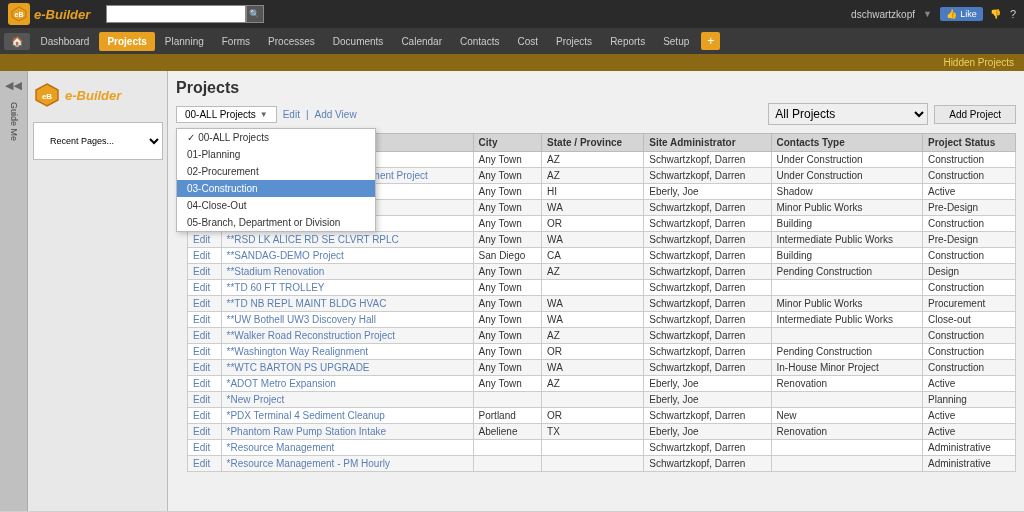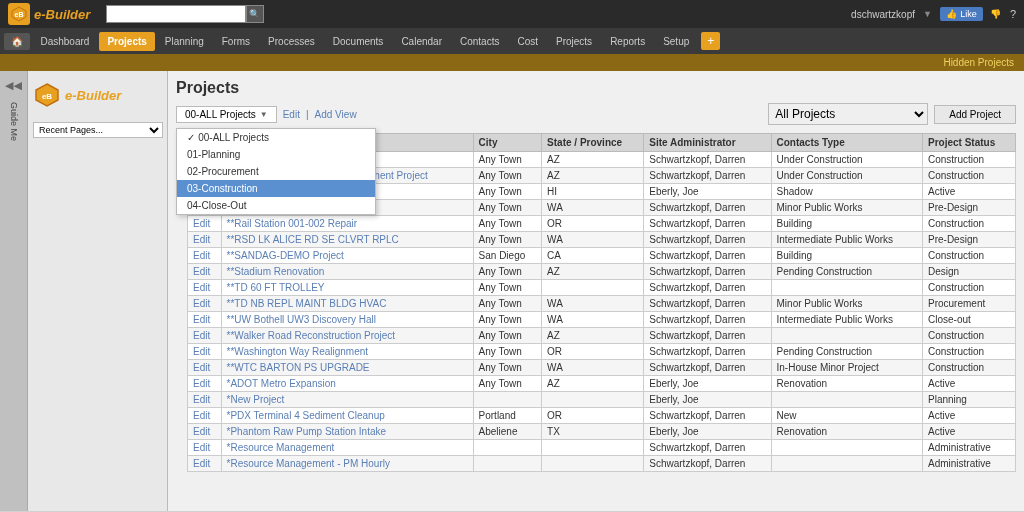--- a/index.html
+++ b/index.html
@@ -32,21 +32,21 @@
     .main-layout { display: flex; height: calc(512px - 28px - 26px - 18px); }
 
     
     .left-sidebar { width: 28px; background: #c0c0c0; border-right: 1px solid #aaa; display: flex; flex-direction: column; align-items: center; padding-top: 8px; }
     .sidebar-label { writing-mode: vertical-rl; font-size: 9px; color: #444; margin-top: 10px; cursor: pointer; }
 
     
     .side-panel { width: 140px; background: #e8e8e8; border-right: 1px solid #bbb; padding: 5px; }
     .side-logo { display: flex; align-items: center; gap: 4px; padding: 5px 0 8px 0; }
     .side-logo-text { color: #e8a020; font-size: 13px; font-weight: bold; font-style: italic; }
-    .recent-pages-select { width: 130px; font-size: 9px; padding: 1px; border: 1px solid #bbb; background: white; margin-top: 5px; }
+    .recent-pages-select { width: 130px; font-size: 9px; padding: 12px; border: 1px solid #bbb; background: white; margin-top: 5px; }
 
     
     .content-area { flex: 1; background: #f0f0f0; padding: 8px; overflow: hidden; position: relative; }
     .page-title { font-size: 16px; color: #333; margin-bottom: 6px; }
 
     
     .filter-bar { display: flex; align-items: center; gap: 6px; margin-bottom: 8px; position: relative; }
     .filter-dropdown-btn { background: white; border: 1px solid #bbb; padding: 2px 8px; font-size: 10px; cursor: pointer; display: flex; align-items: center; gap: 4px; }
     .filter-dropdown-menu { position: absolute; top: 22px; left: 0; background: white; border: 1px solid #bbb; z-index: 100; min-width: 200px; box-shadow: 2px 2px 5px rgba(0,0,0,0.2); }
     .filter-menu-item { padding: 3px 10px; font-size: 10px; cursor: pointer; color: #333; }
@@ -147,20 +147,21 @@
           <span>00-ALL Projects</span>
           <span class="dropdown-arrow">▼</span>
         </div>
 
         <div class="filter-dropdown-menu">
           <div class="filter-menu-item checked">00-ALL Projects</div>
           <div class="filter-menu-item">01-Planning</div>
           <div class="filter-menu-item">02-Procurement</div>
           <div class="filter-menu-item active">03-Construction</div>
           <div class="filter-menu-item">04-Close-Out</div>
+          <div class="filter-menu-item">05-Branch, Department or Division</div>
         </div>
       </div>
       <div class="filter-actions">
         <span>Edit</span>
         <span>|</span>
         <span>Add View</span>
       </div>
       <select class="all-projects-select">
         <option>All Projects</option>
       </select>

